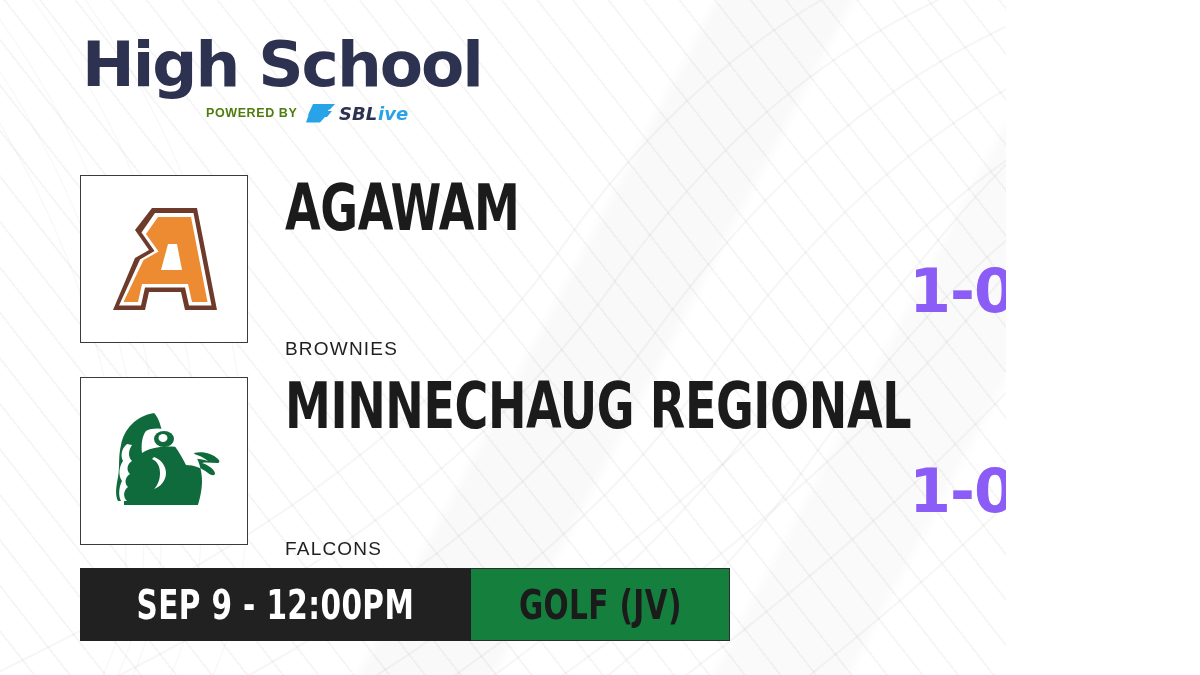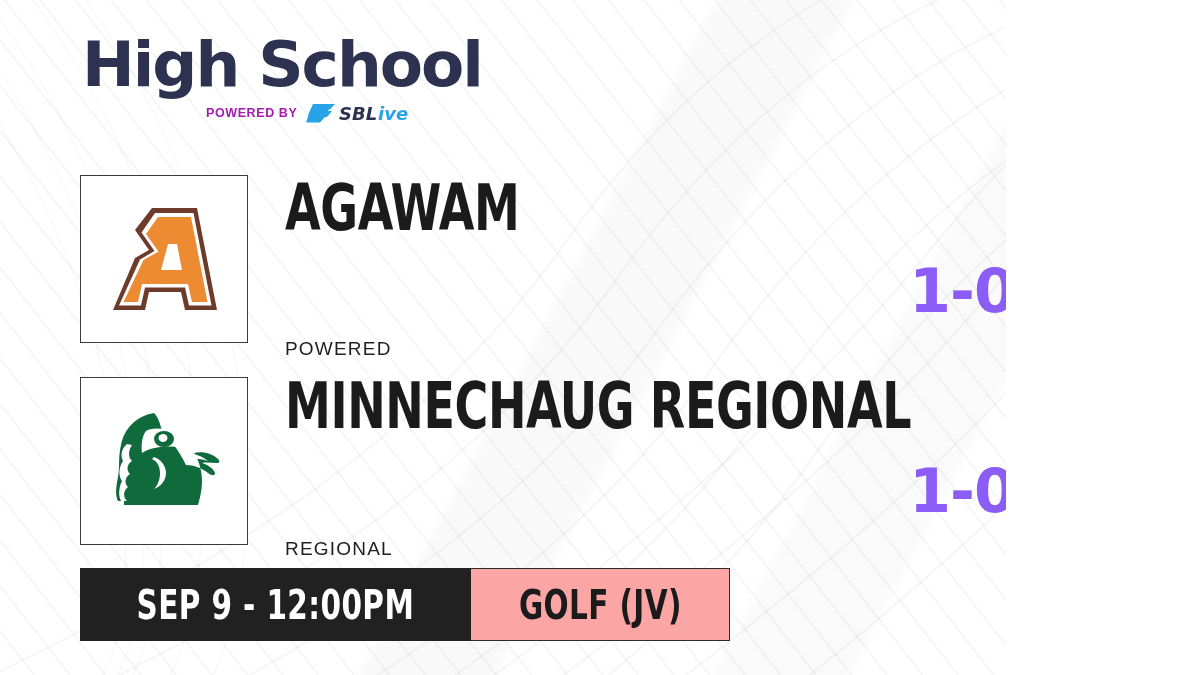--- a/index.html
+++ b/index.html
@@ -59,21 +59,21 @@
   .pin-wrap { margin-left:13px; margin-top:2px; }
   .powered {
     display:flex; align-items:center;
     margin-top:6px; margin-left:124px;
   }
   .powered-txt {
     font-family:"Liberation Sans", sans-serif;
     font-weight:bold;
     font-size:12.5px;
     letter-spacing:0.6px;
-    color:#a21caf;
+    color:#4d7c0f;
   }
   .sblive { margin-left:9px; display:flex; align-items:flex-end; }
 
   
   .logo-box {
     position:absolute;
     width:168px; height:168px;
     background:#ffffff;
     border:1px solid #3a3a3a;
     display:flex; align-items:center; justify-content:center;
@@ -130,21 +130,21 @@
     display:flex;
     align-items:stretch;
   }
   .bar-dark {
     background:#212121;
     display:flex; align-items:center; justify-content:center;
     padding:0 26px;
     min-width:348px;
   }
   .bar-light {
-    background:#fca5a5;
+    background:#15803d;
     border:1px solid #2c2c2c;
     border-left:none;
     display:flex; align-items:center; 
     padding:0 30px;
     min-width:250px;
   }
   .bar-text {
     font-family:"DejaVu Sans Condensed","DejaVu Sans", sans-serif;
     font-weight:bold;
     font-size:40px;
@@ -213,21 +213,21 @@
         <path d="M47 8 L92 8 L112 110 L80 110 L76 92 L44 92 L40 110 L8 110 L30 58 L44 50 L30 30 Z" fill="#6e3b2a"></path>
         <path d="M50 13 L88.5 13 L106.5 105.5 L84 105.5 L80 87.5 L40 87.5 L36 105.5 L14 105.5 L35 59.5 L49.5 51 L36.5 32.5 Z" fill="#ffffff"></path>
         <path d="M53 17 L86 17 L102.5 102 L87 102 L83 84 L37 84 L33 102 L18.5 102 L38.5 60 L53.5 51.5 L41 34 Z" fill="#ed8b33"></path>
 
         <path d="M63 44 L72 44 L77 70 L56 70 Z" fill="#ffffff"></path>
       </g>
     </svg>
   </div>
 
   <div class="team-name" id="team1-name">AGAWAM</div>
-  <div class="team-mascot" id="team1-mascot">POWERED</div>
+  <div class="team-mascot" id="team1-mascot">BROWNIES</div>
   <div class="record" id="team1-record">1-0</div>
 
   <div class="logo-box" id="logo-box-team2">
     <svg width="124" height="120" viewBox="0 0 124 120">
 
       <g>
         <path d="M52 12 C34 15, 22 28, 19 44 C16 56, 18 66, 16 76 C14 86, 13 94, 16 100
                  L22 100 L22 104 L96 104 C96 104, 100 92, 100 80
                  C100 68, 96 58, 92 52
                  C100 50, 110 52, 116 58
@@ -253,21 +253,21 @@
 
         <path d="M30 44 C26 50, 26 56, 30 60 C25 63, 24 69, 28 73
                  C23 76, 22 82, 26 86 C21 90, 21 96, 25 100
                  L19 100 C16 94, 17 86, 20 80 C16 74, 17 66, 21 60
                  C18 54, 20 47, 25 43 Z" fill="#ffffff"></path>
       </g>
     </svg>
   </div>
 
   <div class="team-name" id="team2-name">MINNECHAUG REGIONAL</div>
-  <div class="team-mascot" id="team2-mascot">REGIONAL</div>
+  <div class="team-mascot" id="team2-mascot">FALCONS</div>
   <div class="record" id="team2-record">1-0</div>
 
   <div id="info-bar">
     <div class="bar-dark">
       <span class="bar-text" id="game-datetime">SEP 9 - 12:00PM</span>
     </div>
     <div class="bar-light">
       <span class="bar-text" id="game-sport">GOLF (JV)</span>
     </div>
   </div>

